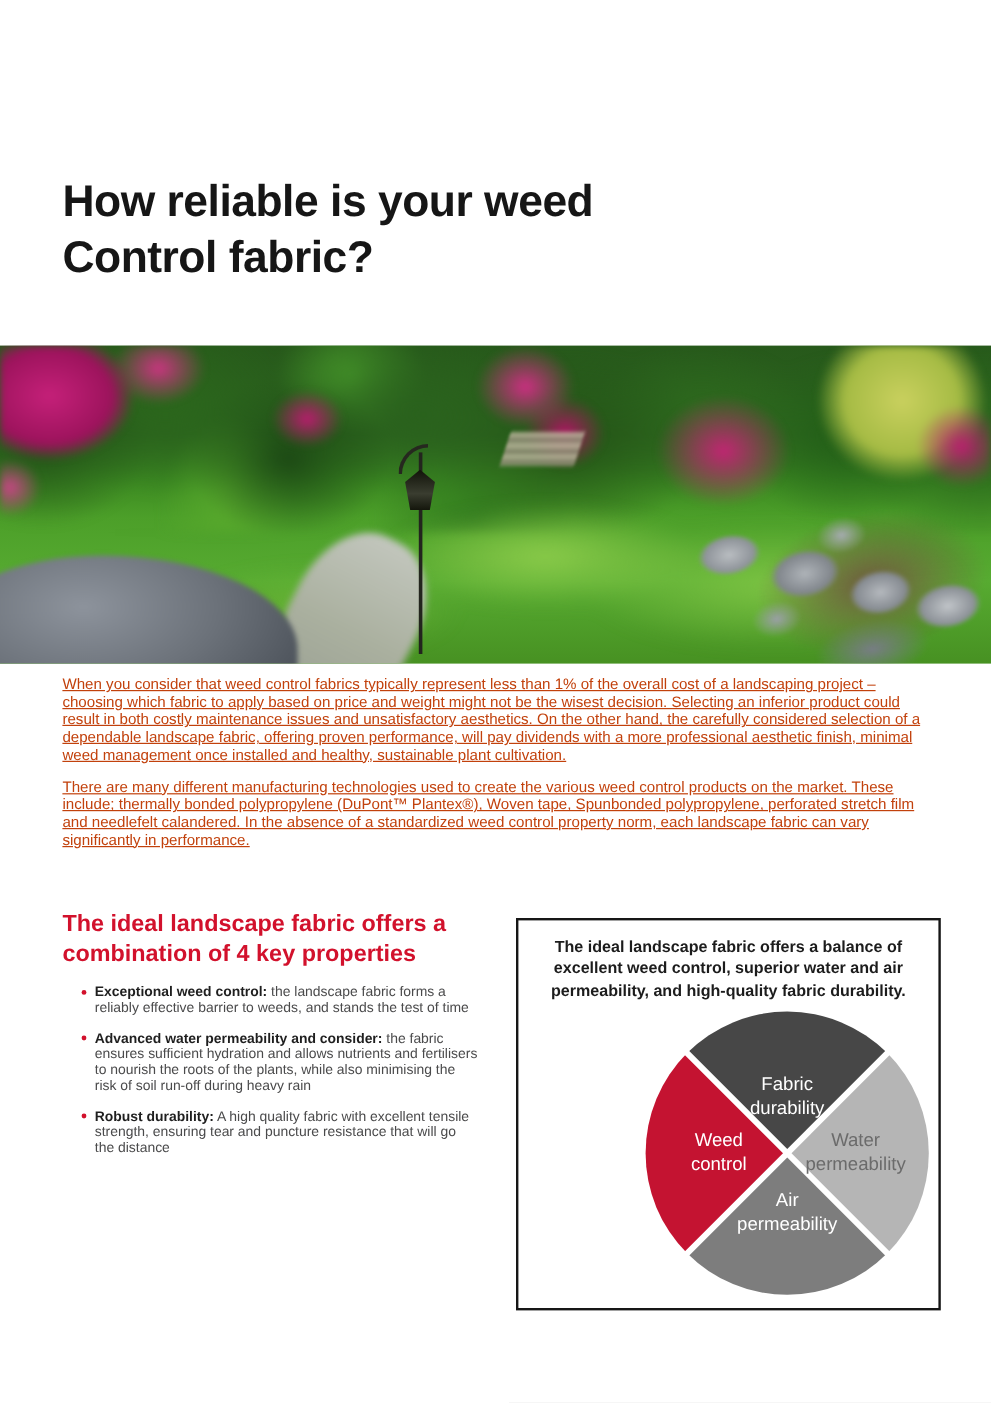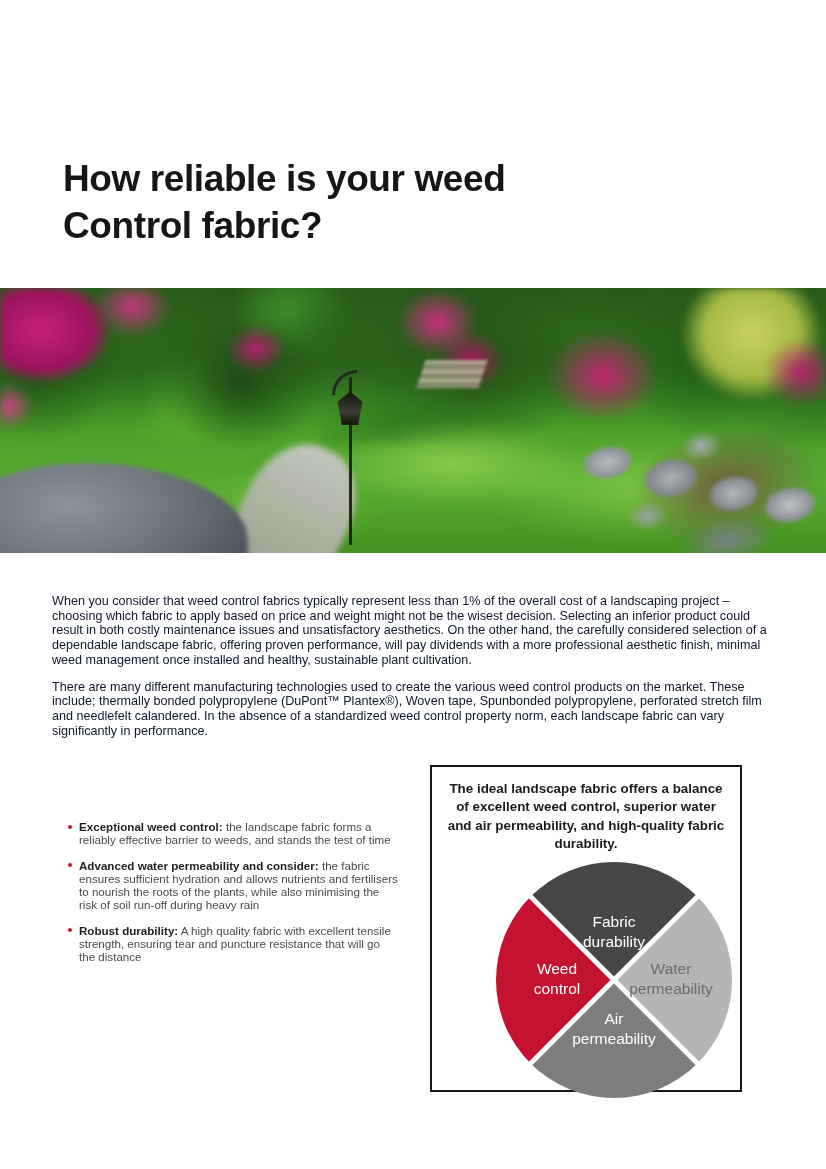--- a/index.html
+++ b/index.html
@@ -8,21 +8,21 @@
     background:#ffffff; overflow:hidden;
     font-family:"Liberation Sans", sans-serif;
   }
 
   
   .logo { position:absolute; top:40px; right:50px; width:192px; height:64px; }
   .logo svg { width:100%; height:100%; }
 
   
   .headline {
-    position:absolute; left:52px; top:144px; margin:11px; width:560px;
+    position:absolute; left:52px; top:144px; margin:0; width:560px;
     font-size:37px; line-height:47px; font-weight:800; letter-spacing:-0.4px;
     color:#161616; white-space:pre-line;
   }
 
   
   .hero { position:absolute; left:0; top:288px; width:826px; height:265px; overflow:hidden;
     background:linear-gradient(180deg,#27591b 0%,#2c651e 28%,#3c8a22 42%,#4c9f29 54%,#57ab31 74%,#479122 100%); }
   .hero .layer { position:absolute; }
   .ph-canopy { left:-2%; top:-3%; width:104%; height:62%; filter:blur(4px);
     background-image:
@@ -77,37 +77,37 @@
     background:radial-gradient(ellipse at 40% 30%, #8d939c 0%, #6b7179 45%, #4e545c 78%); }
   .ph-lamp { left:40.5%; top:33%; width:32px; height:175px; }
   .ph-lamp .hook { position:absolute; left:-3px; top:-5px; width:22px; height:22px;
     border:3px solid #26281f; border-bottom:none; border-right:none; border-radius:100% 0 0 0; }
   .ph-lamp .pole { position:absolute; left:14px; top:2px; width:3px; height:168px; background:#23251e; }
   .ph-lamp .lantern { position:absolute; left:2px; top:16px; width:27px; height:34px;
     background:linear-gradient(180deg,#101208 0%,#3a3d30 60%,#14160c 100%);
     clip-path:polygon(50% 0,96% 30%,80% 100%,20% 100%,4% 30%); }
 
   
-  .intro { position:absolute; left:52px; top:594px; width:726px;
-    color:#0f172a; font-size:12.6px; line-height:14.7px; }
+  .intro { position:absolute; left:52px; top:563px; width:726px;
+    color:#c2410c; font-size:12.6px; line-height:14.7px;text-decoration:underline; }
   .intro p { margin:0 0 12px; }
 
   
   .section-heading { position:absolute; left:52px; top:758px; margin:0; width:380px;
     font-size:19.5px; line-height:25px; font-weight:700; color:#d2112c; white-space:pre-line; }
   .props { position:absolute; left:52px; top:820px; width:362px;
     list-style:none; margin:0; padding:0; }
   .props li { position:relative; padding-left:11px; margin:0 16px 12px;
     font-size:11.6px; line-height:13.3px; color:#4a4a4b; }
   .props .dot { position:absolute; left:0; top:4.5px; width:4px; height:4px;
     border-radius:50%; background:#d2112c; }
   .props b { color:#1f1f1f; font-weight:700; }
 
   
-  .panel { position:absolute; left:430px; top:765px; width:312px; height:327px;
+  .panel { position:absolute; left:430px; top:765px; width:354px; height:327px;
     box-sizing:border-box; border:2px solid #161616; background:#fff; }
   .panel .caption { margin:13px 13px 2px; text-align:center;
     font-weight:700; font-size:13.4px; line-height:18.4px; color:#1c1c1c; }
   .pie-wrap { display:flex; justify-content:flex-end; }
   .pie-wrap svg { width:252px; height:250px; }
   .pie-label { font-family:"Liberation Sans", sans-serif; font-size:15.5px; }
 </style>
 </head>
 <body>
 
@@ -130,20 +130,22 @@
       <div class="pole"></div>
       <div class="lantern"></div>
     </div>
   </div>
 
   <div class="intro">
     <p>When you consider that weed control fabrics typically represent less than 1% of the overall cost of a landscaping project – choosing which fabric to apply based on price and weight might not be the wisest decision. Selecting an inferior product could result in both costly maintenance issues and unsatisfactory aesthetics. On the other hand, the carefully considered selection of a dependable landscape fabric, offering proven performance, will pay dividends with a more professional aesthetic finish, minimal weed management once installed and healthy, sustainable plant cultivation.</p>
     <p>There are many different manufacturing technologies used to create the various weed control products on the market. These include; thermally bonded polypropylene (DuPont™ Plantex®), Woven tape, Spunbonded polypropylene, perforated stretch film and needlefelt calandered. In the absence of a standardized weed control property norm, each landscape fabric can vary significantly in performance.</p>
   </div>
 
+  <h2 class="section-heading">The ideal landscape fabric offers a
+combination of 4 key properties</h2>
 
   <ul class="props">
     <li>
       <span class="dot"></span>
       <b>Exceptional weed control:</b>
       <span>the landscape fabric forms a reliably effective barrier to weeds, and stands the test of time</span>
     </li>
     <li>
       <span class="dot"></span>
       <b>Advanced water permeability and consider:</b>

